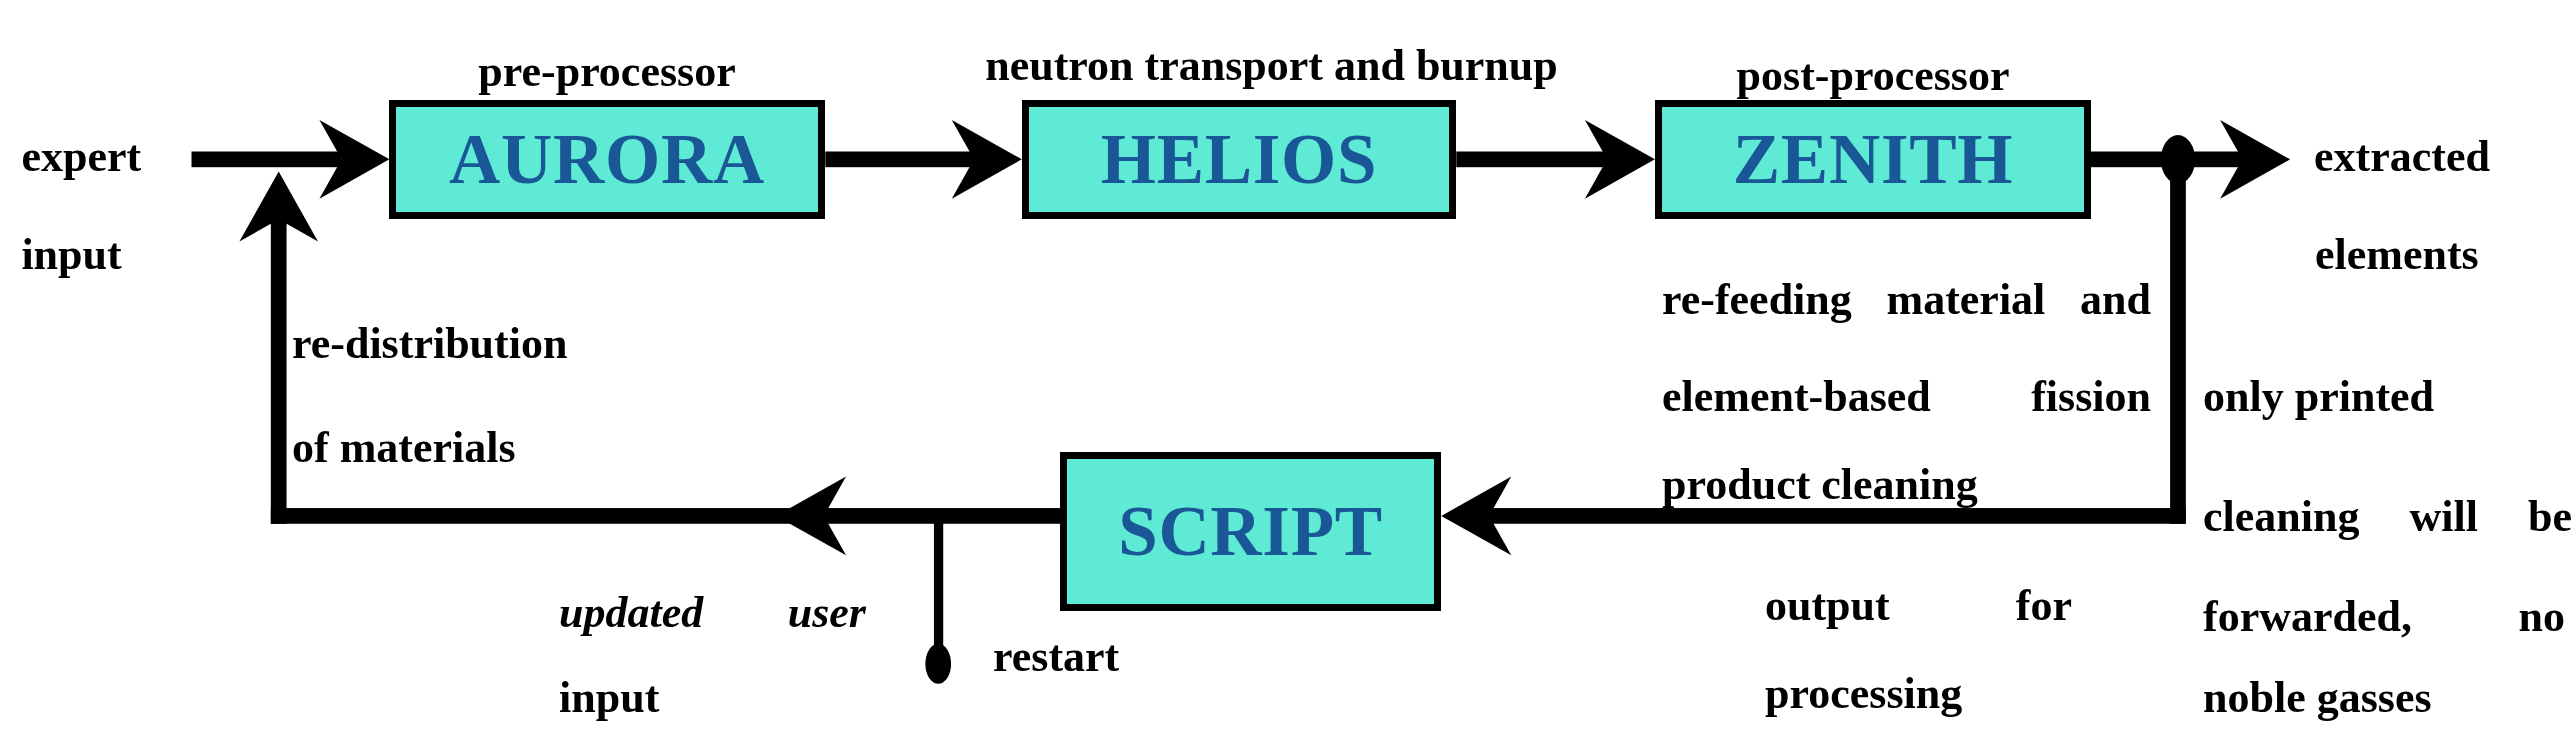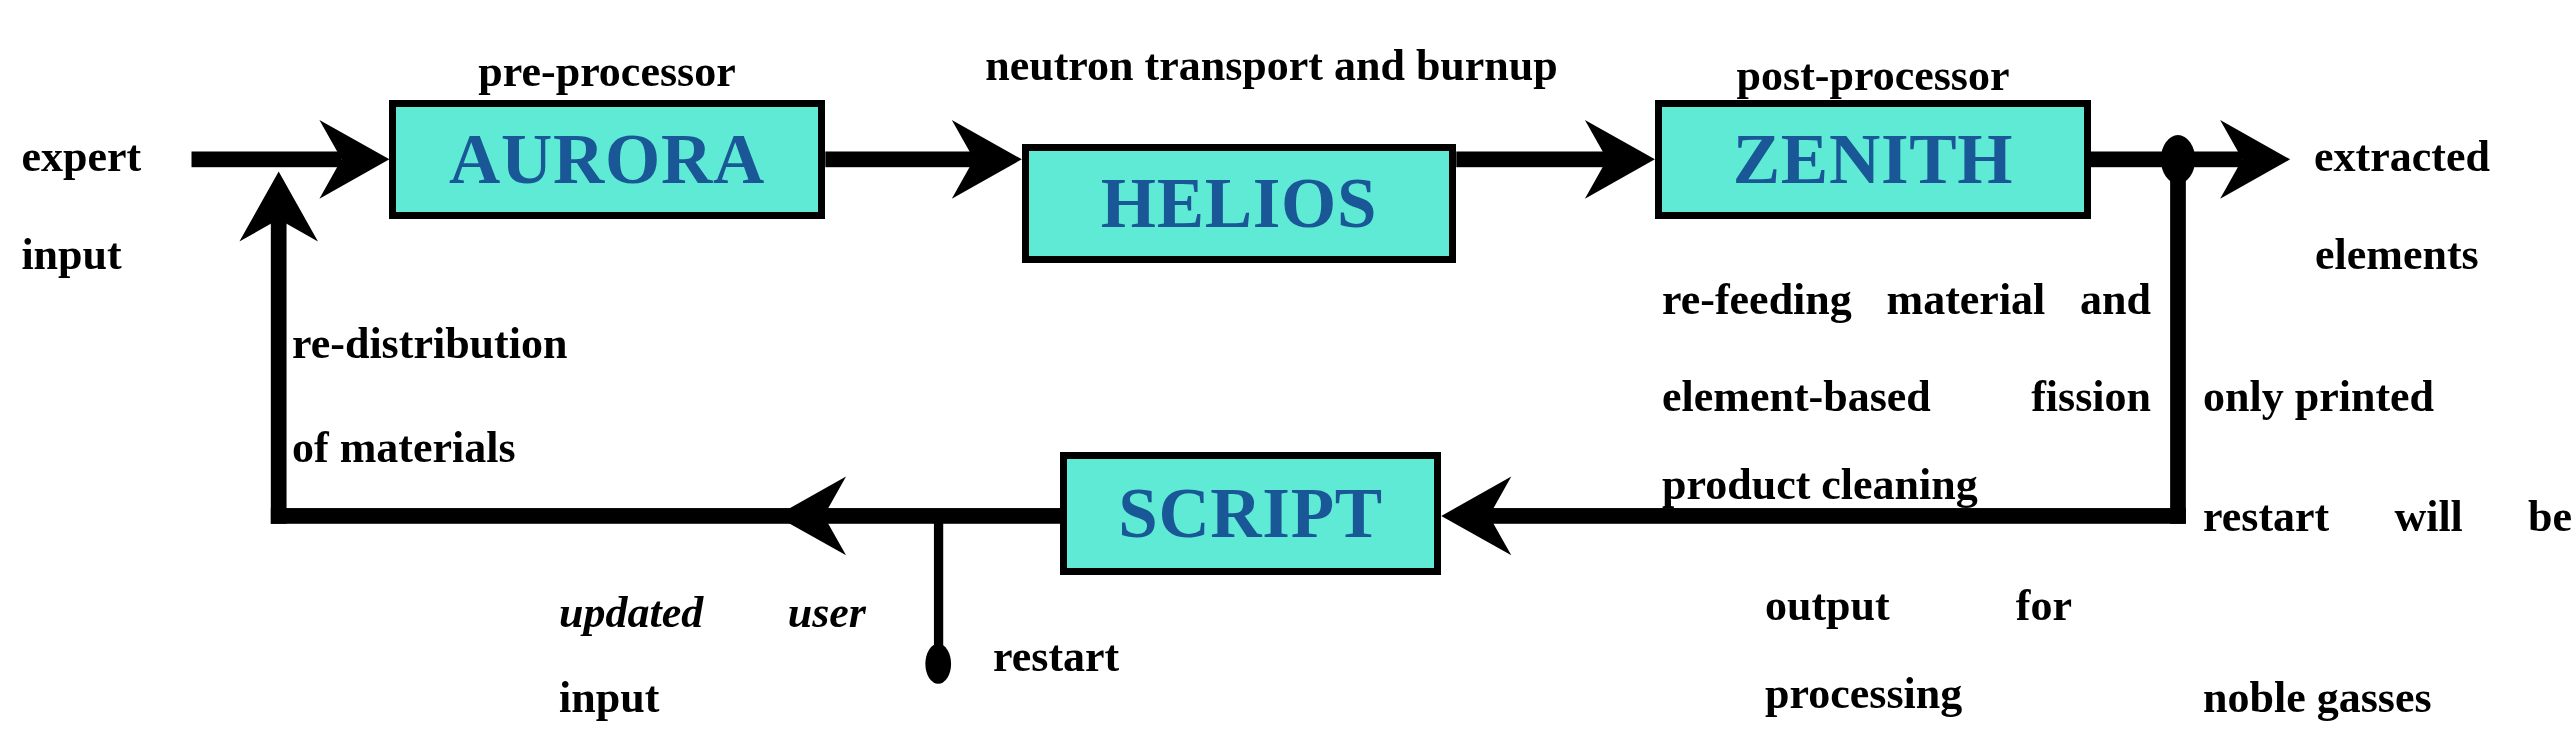--- a/index.html
+++ b/index.html
@@ -35,23 +35,23 @@
   }
   .ctr{text-align:center;}
   .just{
     white-space:normal;
     text-align:justify;
     text-align-last:justify;
     margin-top:17px;
   }
   
   #box-aurora{left:389px;top:100px;width:436px;height:119px;}
-  #box-helios{left:1022px;top:100px;width:434px;height:119px;margin-top:44px;}
+  #box-helios{left:1022px;top:100px;width:434px;height:119px;}
   #box-zenith{left:1655px;top:100px;width:436px;height:119px;}
-  #box-script{left:1060px;top:452px;width:381px;height:123px;}
+  #box-script{left:1060px;top:452px;width:381px;height:159px;}
   
   #lbl-preproc{left:389px;top:49px;width:436px;}
   #lbl-neutron{left:950px;top:10px;width:643px;margin-top:33px;}
   #lbl-postproc{left:1655px;top:53px;width:436px;}
   #lbl-expert1{left:21.4px;top:134px;}
   #lbl-expert2{left:21.4px;top:232px;}
   #lbl-redist1{left:292px;top:321px;}
   #lbl-redist2{left:292px;top:425px;}
   #lbl-updated1{left:559px;top:573px;width:307px;font-style:italic;}
   #lbl-updated2{left:559px;top:675px;}
@@ -137,17 +137,18 @@
   <div class="lbl just" id="lbl-refeed2">element-based fission</div>
   <div class="lbl" id="lbl-refeed3">product cleaning</div>
 
   <div class="lbl just" id="lbl-output1">output for</div>
   <div class="lbl" id="lbl-output2">processing</div>
 
   <div class="lbl" id="lbl-extracted1">extracted</div>
   <div class="lbl" id="lbl-extracted2">elements</div>
 
   <div class="lbl" id="lbl-fwd1">only printed</div>
-  <div class="lbl just" id="lbl-fwd2">restart will be</div>
+  <div class="lbl just" id="lbl-fwd2">cleaning will be</div>
+  <div class="lbl just" id="lbl-fwd3">forwarded, no</div>
   <div class="lbl" id="lbl-fwd4">noble gasses</div>
 
 </div>
 
 
 </body></html>

